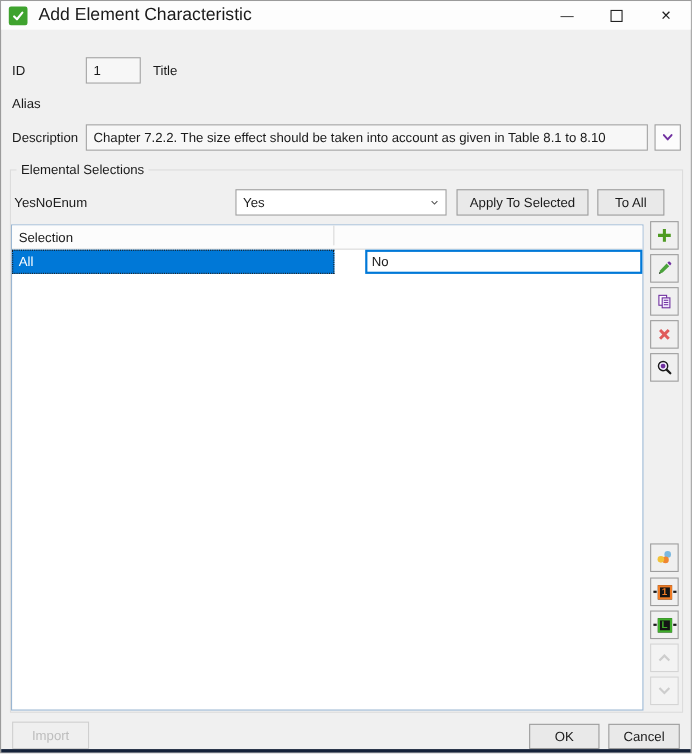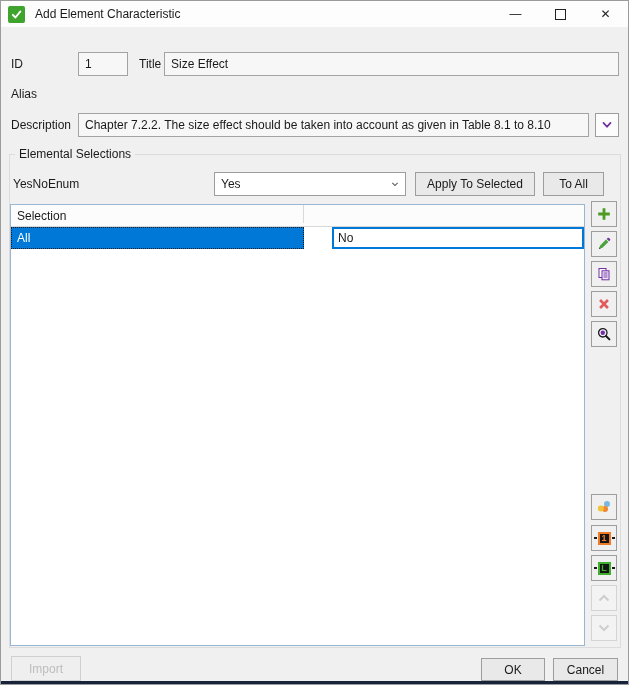--- a/index.html
+++ b/index.html
@@ -6,21 +6,21 @@
   .window {
     position:relative; width:629px; height:685px; box-sizing:border-box;
     background:#f0f0f0; border:1px solid #9b9b9b; overflow:hidden;
     font-family:"Liberation Sans", sans-serif; font-size:12px; color:#1a1a1a;
   }
   
   .titlebar { position:absolute; top:0; left:0; right:0; height:26px;
     background:#fdfdfd; display:flex; align-items:center; }
   .app-icon { width:17px; height:17px; margin-left:7px; border-radius:2px;
     background:#3fa32e; display:flex; align-items:center; justify-content:center; }
-  .title-text { margin-left:10px; font-size:12px; }
+  .title-text { margin-left:10px; font-size:16px; }
   .win-controls { margin-left:auto; display:flex; height:100%; }
   .win-btn { width:45px; height:100%; display:flex; align-items:center;
     justify-content:center; font-size:12px; color:#222; }
   .maxbox { width:9px; height:9px; border:1px solid #222; display:inline-block; }
   
   .lbl { position:absolute; line-height:24px; white-space:nowrap; }
   .field { position:absolute; box-sizing:border-box; height:24px; background:#f7f7f7;
     border:1px solid #a3a3a3; padding:4px 6px 0 6px; overflow:hidden;
     white-space:nowrap; text-overflow:ellipsis; }
   .btn { position:absolute; box-sizing:border-box; background:#e9e9e9;
@@ -86,21 +86,20 @@
         </span>
       <span class="win-btn">
           <span>✕</span>
         </span>
     </div>
   </div>
 
   <span class="lbl" style="left:10px; top:51px;">ID</span>
   <div class="field" style="left:77px; top:51px; width:50px;">1</div>
   <span class="lbl" style="left:138px; top:51px;">Title</span>
-  <div class="field" style="left:163px; top:51px; width:455px;">Size Effect</div>
 
   <span class="lbl" style="left:10px; top:81px;">Alias</span>
 
   <span class="lbl" style="left:10px; top:112px;">Description</span>
   <div class="field" style="left:77px; top:112px; width:511px;">Chapter 7.2.2. The size effect should be taken into account as given in Table 8.1 to 8.10</div>
   <div class="drop-btn" style="left:594px; top:112px;">
     <svg width="14" height="14" viewBox="0 0 16 16">
         <path d="M4 5.5l4 4.5 4-4.5" stroke="#7030a0" stroke-width="2" fill="none" stroke-linecap="round" stroke-linejoin="round"></path>
       </svg>
   </div>

